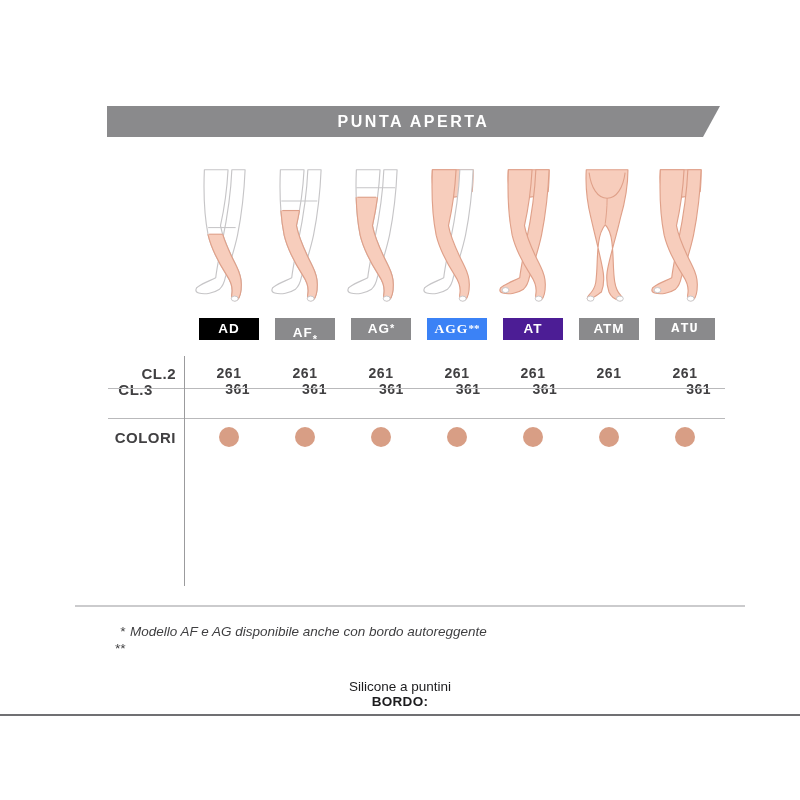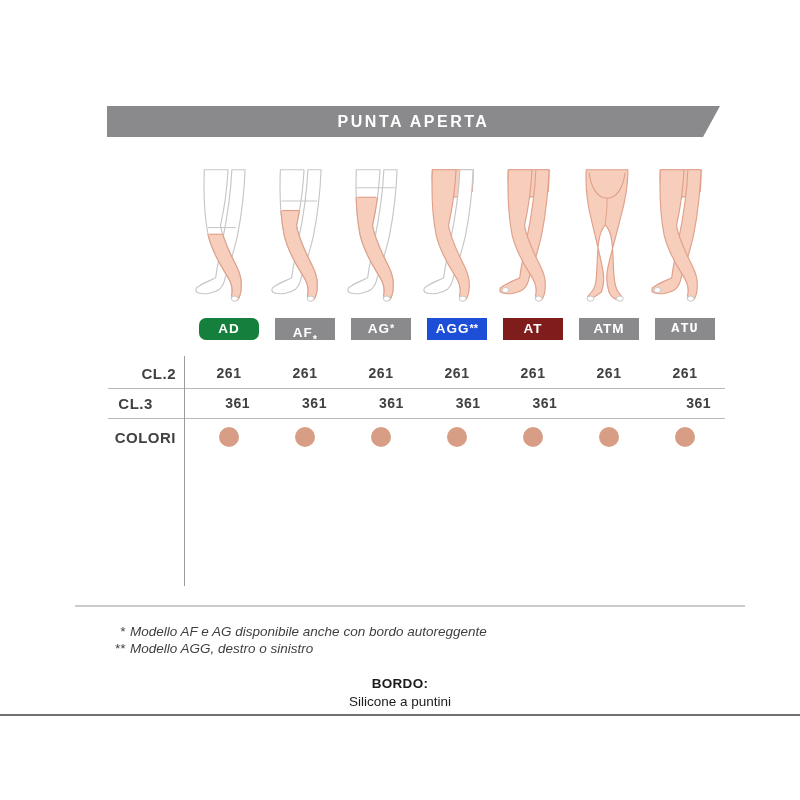--- a/index.html
+++ b/index.html
@@ -23,21 +23,21 @@
   #labels-row { top:317px; height:23px; }
   .model-tag { min-width:60px; height:22px; display:flex; align-items:center; justify-content:center;
     color:#fff; font-weight:bold; font-size:13.5px; letter-spacing:1px; }
   .model-tag sup { font-size:11px; line-height:0; position:relative; top:-1px; letter-spacing:0; }
 
   .trow { position:absolute; left:100px; width:625px; display:flex; align-items:center; }
   .trow .rowlabel { width:76px; text-align:right; font-weight:bold; font-size:15px;
     letter-spacing:0.5px; color:#414042; }
   .trow .spacer { width:15px; }
   #row-cl2 { top:358px; height:30px; }
-  #row-cl3 { top:388px; height:30px;gap:24px; }
+  #row-cl3 { top:374px; height:30px;gap:24px; }
   #row-colori { top:418px; height:38px; }
   .code { font-weight:bold; font-size:14px; color:#414042; letter-spacing:0.5px; }
   .dot { width:20px; height:20px; border-radius:50%; }
 
   .hline { position:absolute; left:108px; width:617px; height:1px; background:#b9b9bb; }
   #hline-1 { top:388px; }
   #hline-2 { top:418px; }
   #vline { position:absolute; left:184px; top:356px; width:1px; height:230px; background:#9b9b9d; }
 
   
@@ -139,44 +139,44 @@
           <path d="M41 3 C40 28 36 54 31 78 C28 93 25 107 24 117 C18 120 10 123 6 126 C2 128 2 132 6 133 C13 135 22 133 28 129 C31 126 33 122 34 117 C39 102 44 86 47 72 C51 52 54 27 55 3 Z" fill="#f7cdbc" stroke="#dfa089" stroke-width="1.2" stroke-linejoin="round"></path>
           <path d="M37 3 C36 22 33 44 29 62 C32 78 40 93 46 105 C49 111 51 118 51 124 C51 131 50 137 47 140 C43 143 40 140 41 134 C42 128 40 121 36 115 C29 104 20 89 16 72 C12 52 11 27 12 3 Z" fill="#f7cdbc" stroke="#dfa089" stroke-width="1.2" stroke-linejoin="round"></path>
           <ellipse cx="9" cy="130" rx="3.6" ry="2.7" fill="#fff" stroke="#c6c5c7" stroke-width="1"></ellipse>
           <ellipse cx="44" cy="139" rx="3.6" ry="2.7" fill="#fff" stroke="#c6c5c7" stroke-width="1"></ellipse>
         </svg>
       </div>
     </div>
 
   <div id="labels-row" class="cols">
       <div class="cell">
-        <div class="model-tag" style="background: #15803d; border-radius: 7px;">
+        <div class="model-tag" style="background: #000000;">
           <span>AD</span>
         </div>
       </div>
       <div class="cell">
         <div class="model-tag" style="background: rgb(138, 138, 140); align-items: flex-end;">
           <span>AF</span>
           <sup>*</sup>
         </div>
       </div>
       <div class="cell">
         <div class="model-tag" style="background: rgb(138, 138, 140);">
           <span>AG</span>
           <sup>*</sup>
         </div>
       </div>
       <div class="cell">
-        <div class="model-tag" style="background: #1d4ed8;">
+        <div class="model-tag" style="background: #3b82f6; font-family: Liberation Serif, serif;">
           <span>AGG</span>
           <sup>**</sup>
         </div>
       </div>
       <div class="cell">
-        <div class="model-tag" style="background: #7f1d1d;">
+        <div class="model-tag" style="background: #4c1d95;">
           <span>AT</span>
         </div>
       </div>
       <div class="cell">
         <div class="model-tag" style="background: rgb(138, 138, 140);">
           <span>ATM</span>
         </div>
       </div>
       <div class="cell">
         <div class="model-tag" style="background: rgb(138, 138, 140); font-family: Liberation Mono, monospace;">
@@ -240,23 +240,22 @@
   <div id="vline"></div>
 
   <div id="sep-line"></div>
   <div id="footnotes">
       <div class="fn">
         <span class="marker">*</span>
         <span>Modello AF e AG disponibile anche con bordo autoreggente</span>
       </div>
       <div class="fn">
         <span class="marker">**</span>
-        <span>Modello AGG, destro o sinistro</span>
       </div>
     </div>
 
   <div id="bordo">
+    <div id="bordo-sub">Silicone a puntini</div>
     <div id="bordo-title">BORDO:</div>
-    <div id="bordo-sub">Silicone a puntini</div>
   </div>
 
   <div id="bottom-line"></div>
 </div>
 
 </body></html>

